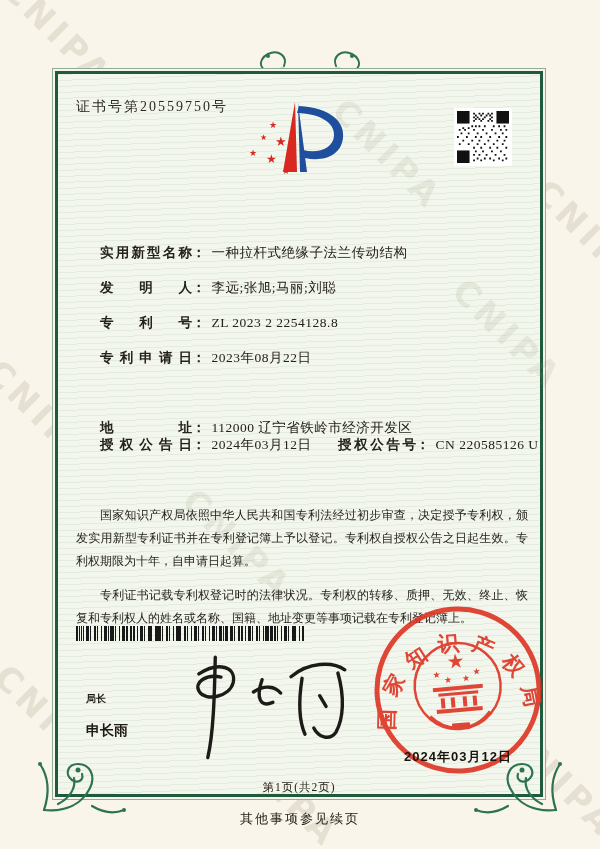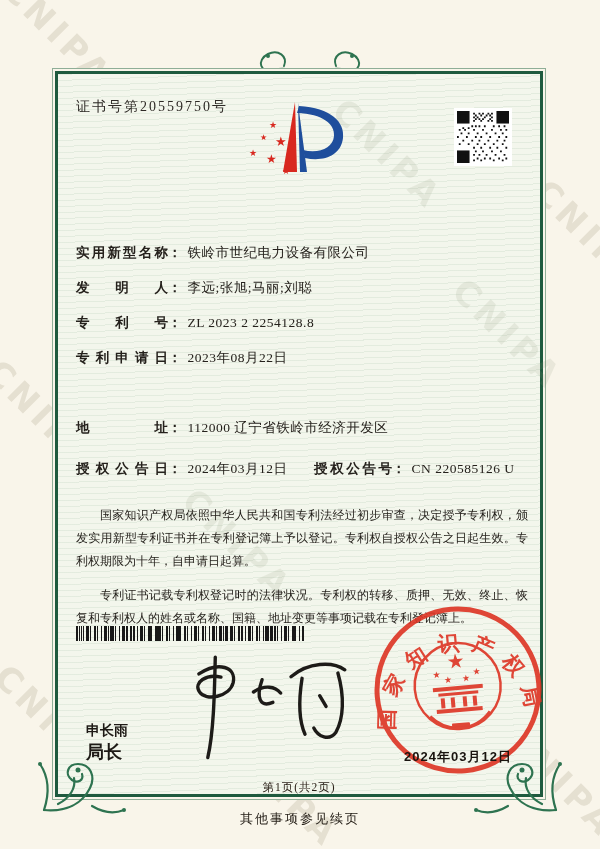--- a/index.html
+++ b/index.html
@@ -28,34 +28,34 @@
   }
   .frame-inner>*{position:absolute;z-index:1;}
   .cert-no{left:18px;top:24px;font-size:14px;color:#2e2a26;letter-spacing:2px;}
   .logo{left:50%;top:26px;transform:translateX(-50%);width:120px;height:76px;}
   .qr{left:396px;top:34px;width:58px;height:58px;background:#fff;padding:3px;box-sizing:border-box;}
   .title{
     left:0;top:116px;width:100%;text-align:center;
     font-size:30px;font-weight:bold;letter-spacing:7px;color:#151310;
   }
   .row{left:18px;top:0;width:452px;font-size:13.5px;color:#25211c;white-space:nowrap;}
-  .row .label{display:inline-block;width:92px;text-align:justify;text-align-last:justify;font-weight:600;}
+  .row .label{display:inline-block;width:92px;text-align:justify;text-align-last:justify;font-weight:600;margin-left:24px;}
   .row .colon{font-weight:600;padding-right:6px;}
   .row .value{letter-spacing:0.5px;}
   .pair2{position:absolute;left:238px;top:0;}
   .pair2 .label{width:78px;}
   .paras{left:18px;top:418px;width:452px;font-size:12px;line-height:1.9;color:#221e19;text-align:justify;}
   .paras p{margin:12px 0 6px 0;text-indent:2em;}
   .barcode{
     left:18px;top:552px;width:228px;height:15px;
     background-image:
       repeating-linear-gradient(90deg,#181818 0 2px,rgba(0,0,0,0) 2px 3px,#181818 3px 4px,rgba(0,0,0,0) 4px 7px,#181818 7px 8px,rgba(0,0,0,0) 8px 10px,#181818 10px 13px,rgba(0,0,0,0) 13px 14px,#181818 14px 15px,rgba(0,0,0,0) 15px 18px),
       repeating-linear-gradient(90deg,rgba(0,0,0,0) 0 5px,#181818 5px 6px,rgba(0,0,0,0) 6px 11px,#181818 11px 13px,rgba(0,0,0,0) 13px 23px);
   }
-  .signer-title{left:28px;top:618px;font-size:18px;font-weight:bold;color:#1e1a16;font-family:"Liberation Sans","DejaVu Sans",sans-serif;margin-top:48px;}
+  .signer-title{left:28px;top:618px;font-size:10px;font-weight:bold;color:#1e1a16;font-family:"Liberation Sans","DejaVu Sans",sans-serif;}
   .signer-name{left:28px;top:648px;font-size:14px;font-weight:bold;color:#1e1a16;font-family:Liberation Mono, monospace;}
   .signature{left:84px;top:576px;width:224px;height:112px;}
   .seal{left:314px;top:530px;width:172px;height:172px;}
   .seal svg{transform:rotate(-5deg);}
   .seal-date{
     position:absolute;left:0;top:144px;width:100%;text-align:center;
     font-size:13px;font-weight:bold;color:#19140f;letter-spacing:1px;
     font-family:"Liberation Sans","DejaVu Sans",sans-serif;
   }
   .page-info{left:0;top:706px;width:100%;text-align:center;font-size:11.5px;color:#2a2118;letter-spacing:1px;}
@@ -119,35 +119,35 @@
           <rect x="0" y="22" width="7" height="7"></rect>
         <path d="M9 1h1v1h-1z M12 1h1v1h-1z M14 1h1v1h-1z M17 1h1v1h-1z M19 1h1v1h-1z M10 2h1v1h-1z M13 2h1v1h-1z M16 2h1v1h-1z M18 2h1v1h-1z M9 3h1v1h-1z M11 3h1v1h-1z M15 3h1v1h-1z M19 3h1v1h-1z M10 4h1v1h-1z M12 4h1v1h-1z M14 4h1v1h-1z M18 4h1v1h-1z M9 5h1v1h-1z M13 5h1v1h-1z M17 5h1v1h-1z M19 5h1v1h-1z M8 8h1v1h-1z M10 8h1v1h-1z M12 8h1v1h-1z M15 8h1v1h-1z M20 8h1v1h-1z M23 8h1v1h-1z M26 8h1v1h-1z M3 9h1v1h-1z M6 9h1v1h-1z M1 10h1v1h-1z M4 10h1v1h-1z M9 10h1v1h-1z M14 10h1v1h-1z M19 10h1v1h-1z M24 10h1v1h-1z M27 10h1v1h-1z M2 12h1v1h-1z M6 12h1v1h-1z M11 12h1v1h-1z M16 12h1v1h-1z M21 12h1v1h-1z M25 12h1v1h-1z M0 14h1v1h-1z M5 14h1v1h-1z M10 14h1v1h-1z M13 14h1v1h-1z M18 14h1v1h-1z M23 14h1v1h-1z M27 14h1v1h-1z M3 16h1v1h-1z M8 16h1v1h-1z M12 16h1v1h-1z M17 16h1v1h-1z M22 16h1v1h-1z M26 16h1v1h-1z M1 18h1v1h-1z M6 18h1v1h-1z M11 18h1v1h-1z M15 18h1v1h-1z M20 18h1v1h-1z M25 18h1v1h-1z M9 20h1v1h-1z M13 20h1v1h-1z M18 20h1v1h-1z M22 20h1v1h-1z M27 20h1v1h-1z M10 22h1v1h-1z M14 22h1v1h-1z M19 22h1v1h-1z M24 22h1v1h-1z M9 24h1v1h-1z M12 24h1v1h-1z M16 24h1v1h-1z M21 24h1v1h-1z M26 24h1v1h-1z M11 26h1v1h-1z M15 26h1v1h-1z M18 26h1v1h-1z M23 26h1v1h-1z M27 26h1v1h-1z M9 27h1v1h-1z M13 27h1v1h-1z M20 27h1v1h-1z M25 27h1v1h-1z"></path>
         <rect x="2" y="2" width="3" height="3"></rect>
           <rect x="24" y="2" width="3" height="3"></rect>
           <rect x="2" y="24" width="3" height="3"></rect>
       </g>
     </svg>
 
 
     <div class="row" style="top:170px;">
-      <span class="label">实用新型名称</span><span class="colon">：</span><span class="value">铁岭市世纪电力设备有限公司</span>
+      <span class="label">实用新型名称</span><span class="colon">：</span><span class="value">一种拉杆式绝缘子法兰传动结构</span>
     </div>
     <div class="row" style="top:205px;">
       <span class="label">发明人</span><span class="colon">：</span><span class="value">李远;张旭;马丽;刘聪</span>
     </div>
     <div class="row" style="top:240px;">
       <span class="label">专利号</span><span class="colon">：</span><span class="value">ZL 2023 2 2254128.8</span>
     </div>
     <div class="row" style="top:275px;">
       <span class="label">专利申请日</span><span class="colon">：</span><span class="value">2023年08月22日</span>
     </div>
     <div class="row" style="top:345px;">
       <span class="label">地址</span><span class="colon">：</span><span class="value">112000 辽宁省铁岭市经济开发区</span>
     </div>
-    <div class="row" style="top:386px;">
+    <div class="row" style="top:362px;">
       <span class="label">授权公告日</span><span class="colon">：</span><span class="value">2024年03月12日</span>
       <span class="pair2">
         <span class="label">授权公告号</span><span class="colon">：</span><span class="value">CN 220585126 U</span>
       </span>
     </div>
 
     <div class="paras">
       <p>国家知识产权局依照中华人民共和国专利法经过初步审查，决定授予专利权，颁发实用新型专利证书并在专利登记簿上予以登记。专利权自授权公告之日起生效。专利权期限为十年，自申请日起算。</p>
       <p>专利证书记载专利权登记时的法律状况。专利权的转移、质押、无效、终止、恢复和专利权人的姓名或名称、国籍、地址变更等事项记载在专利登记簿上。</p>
     </div>

